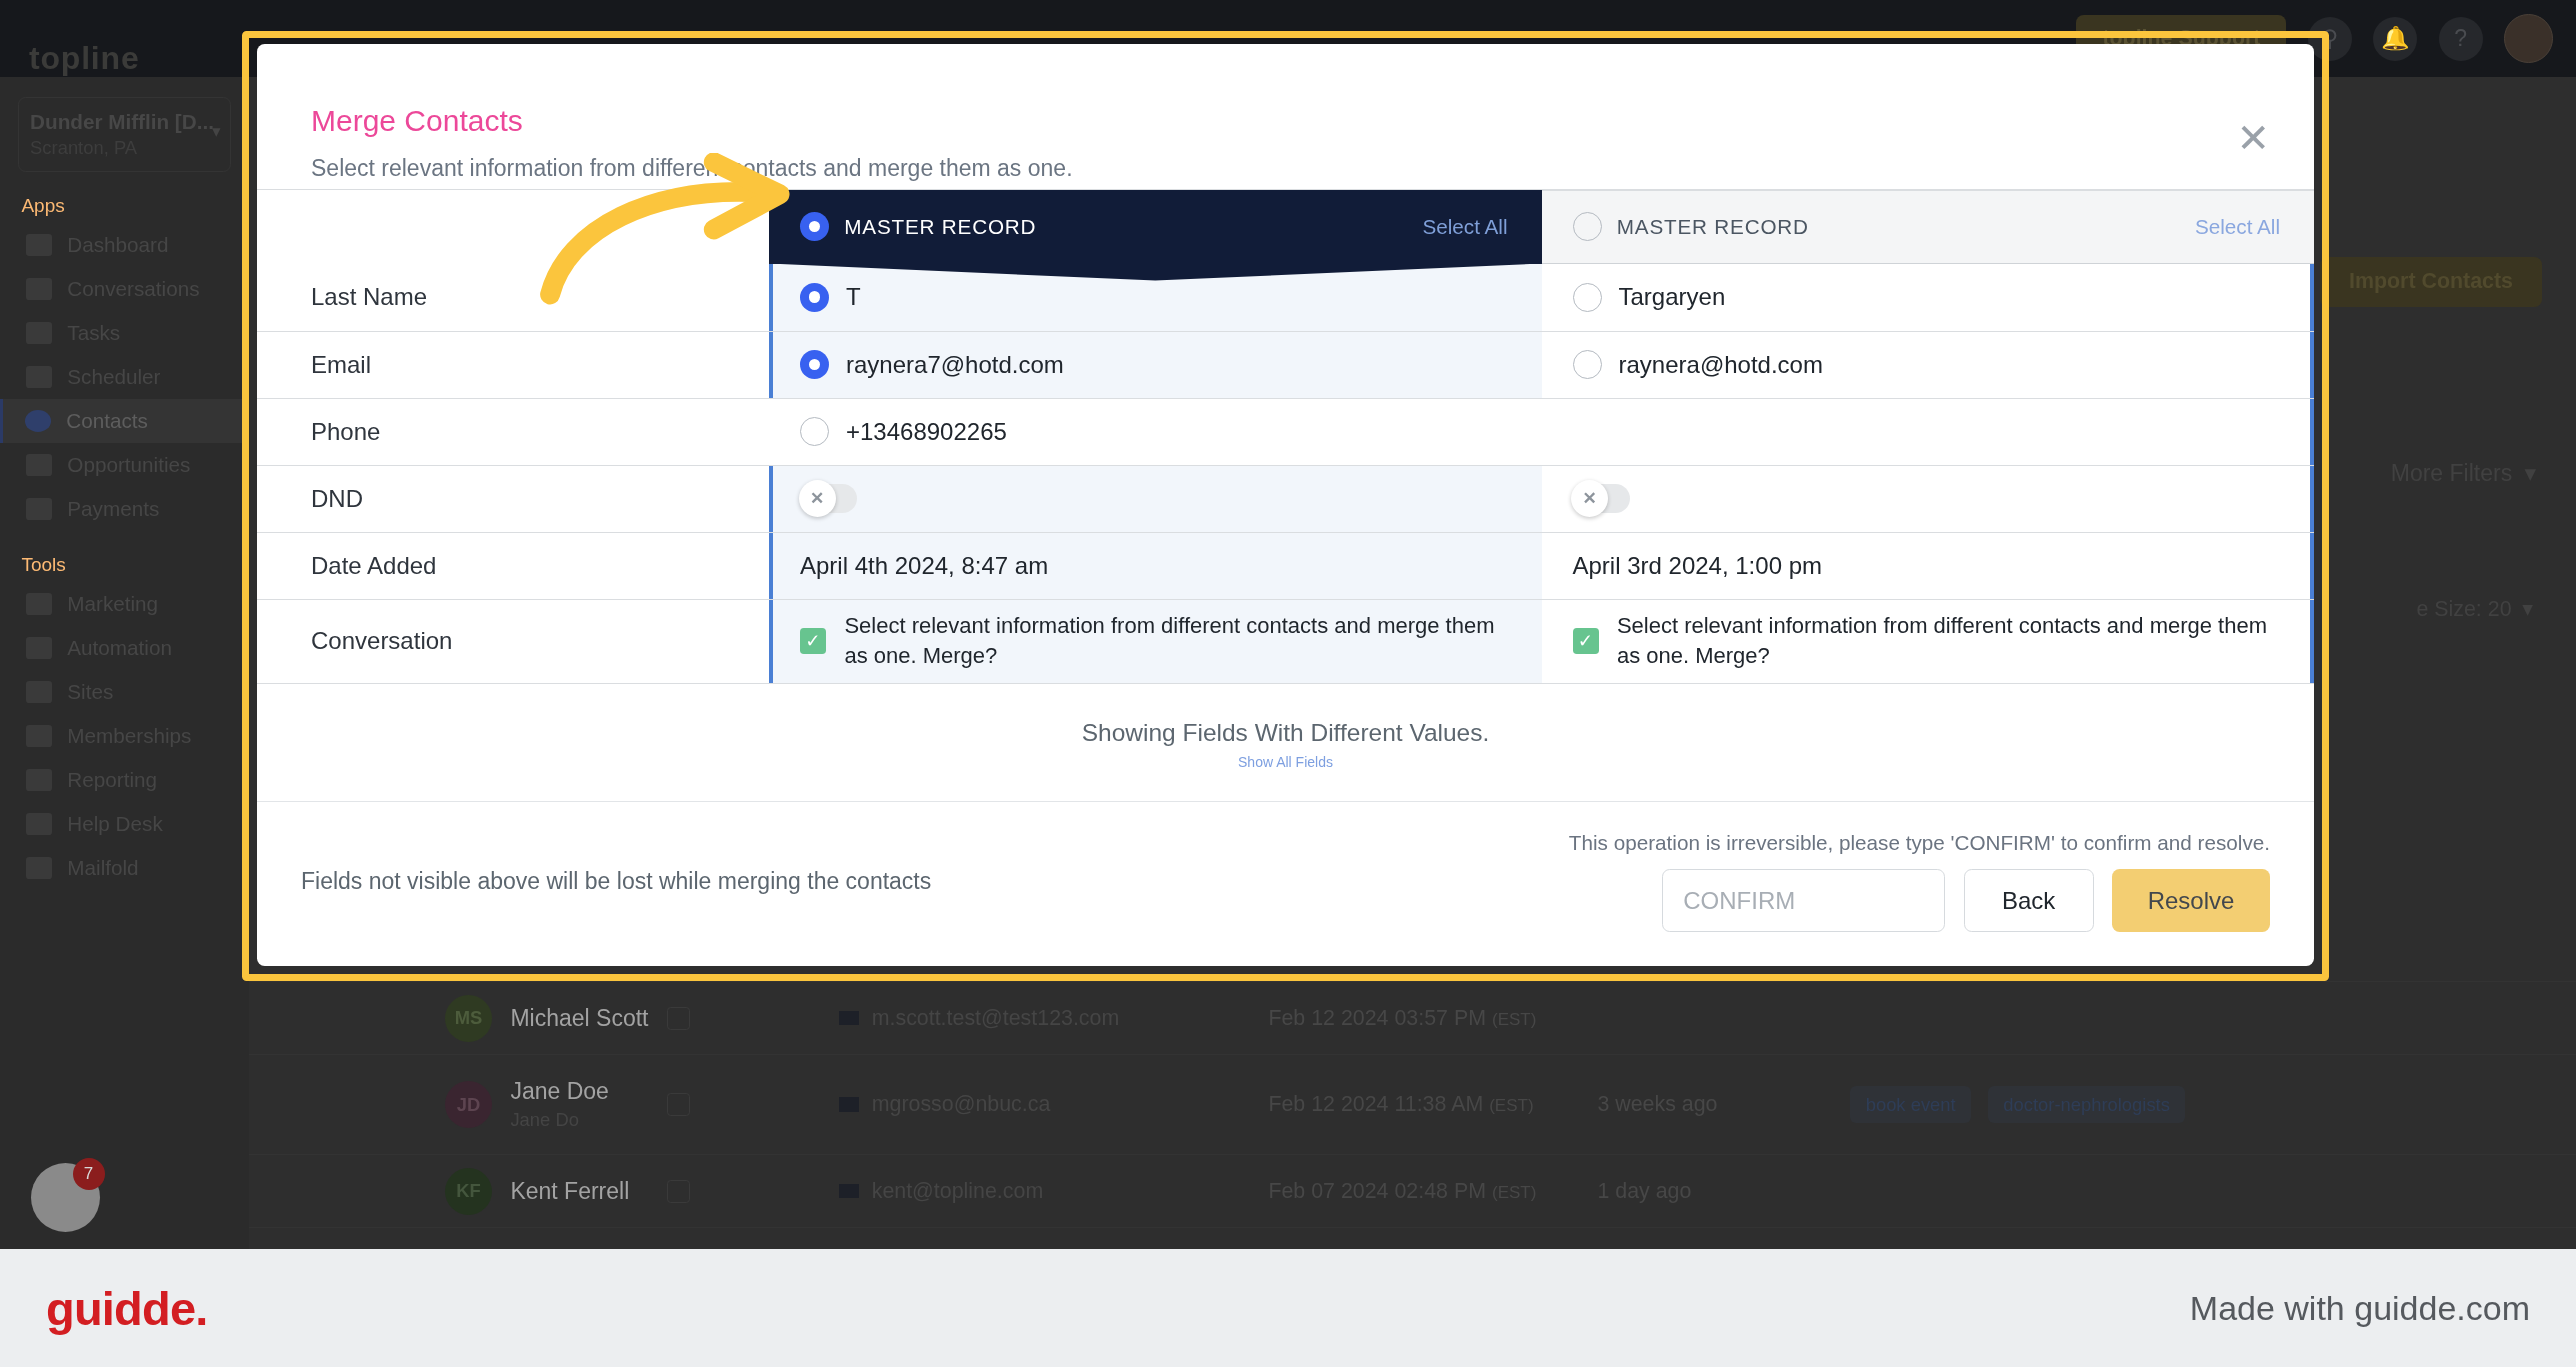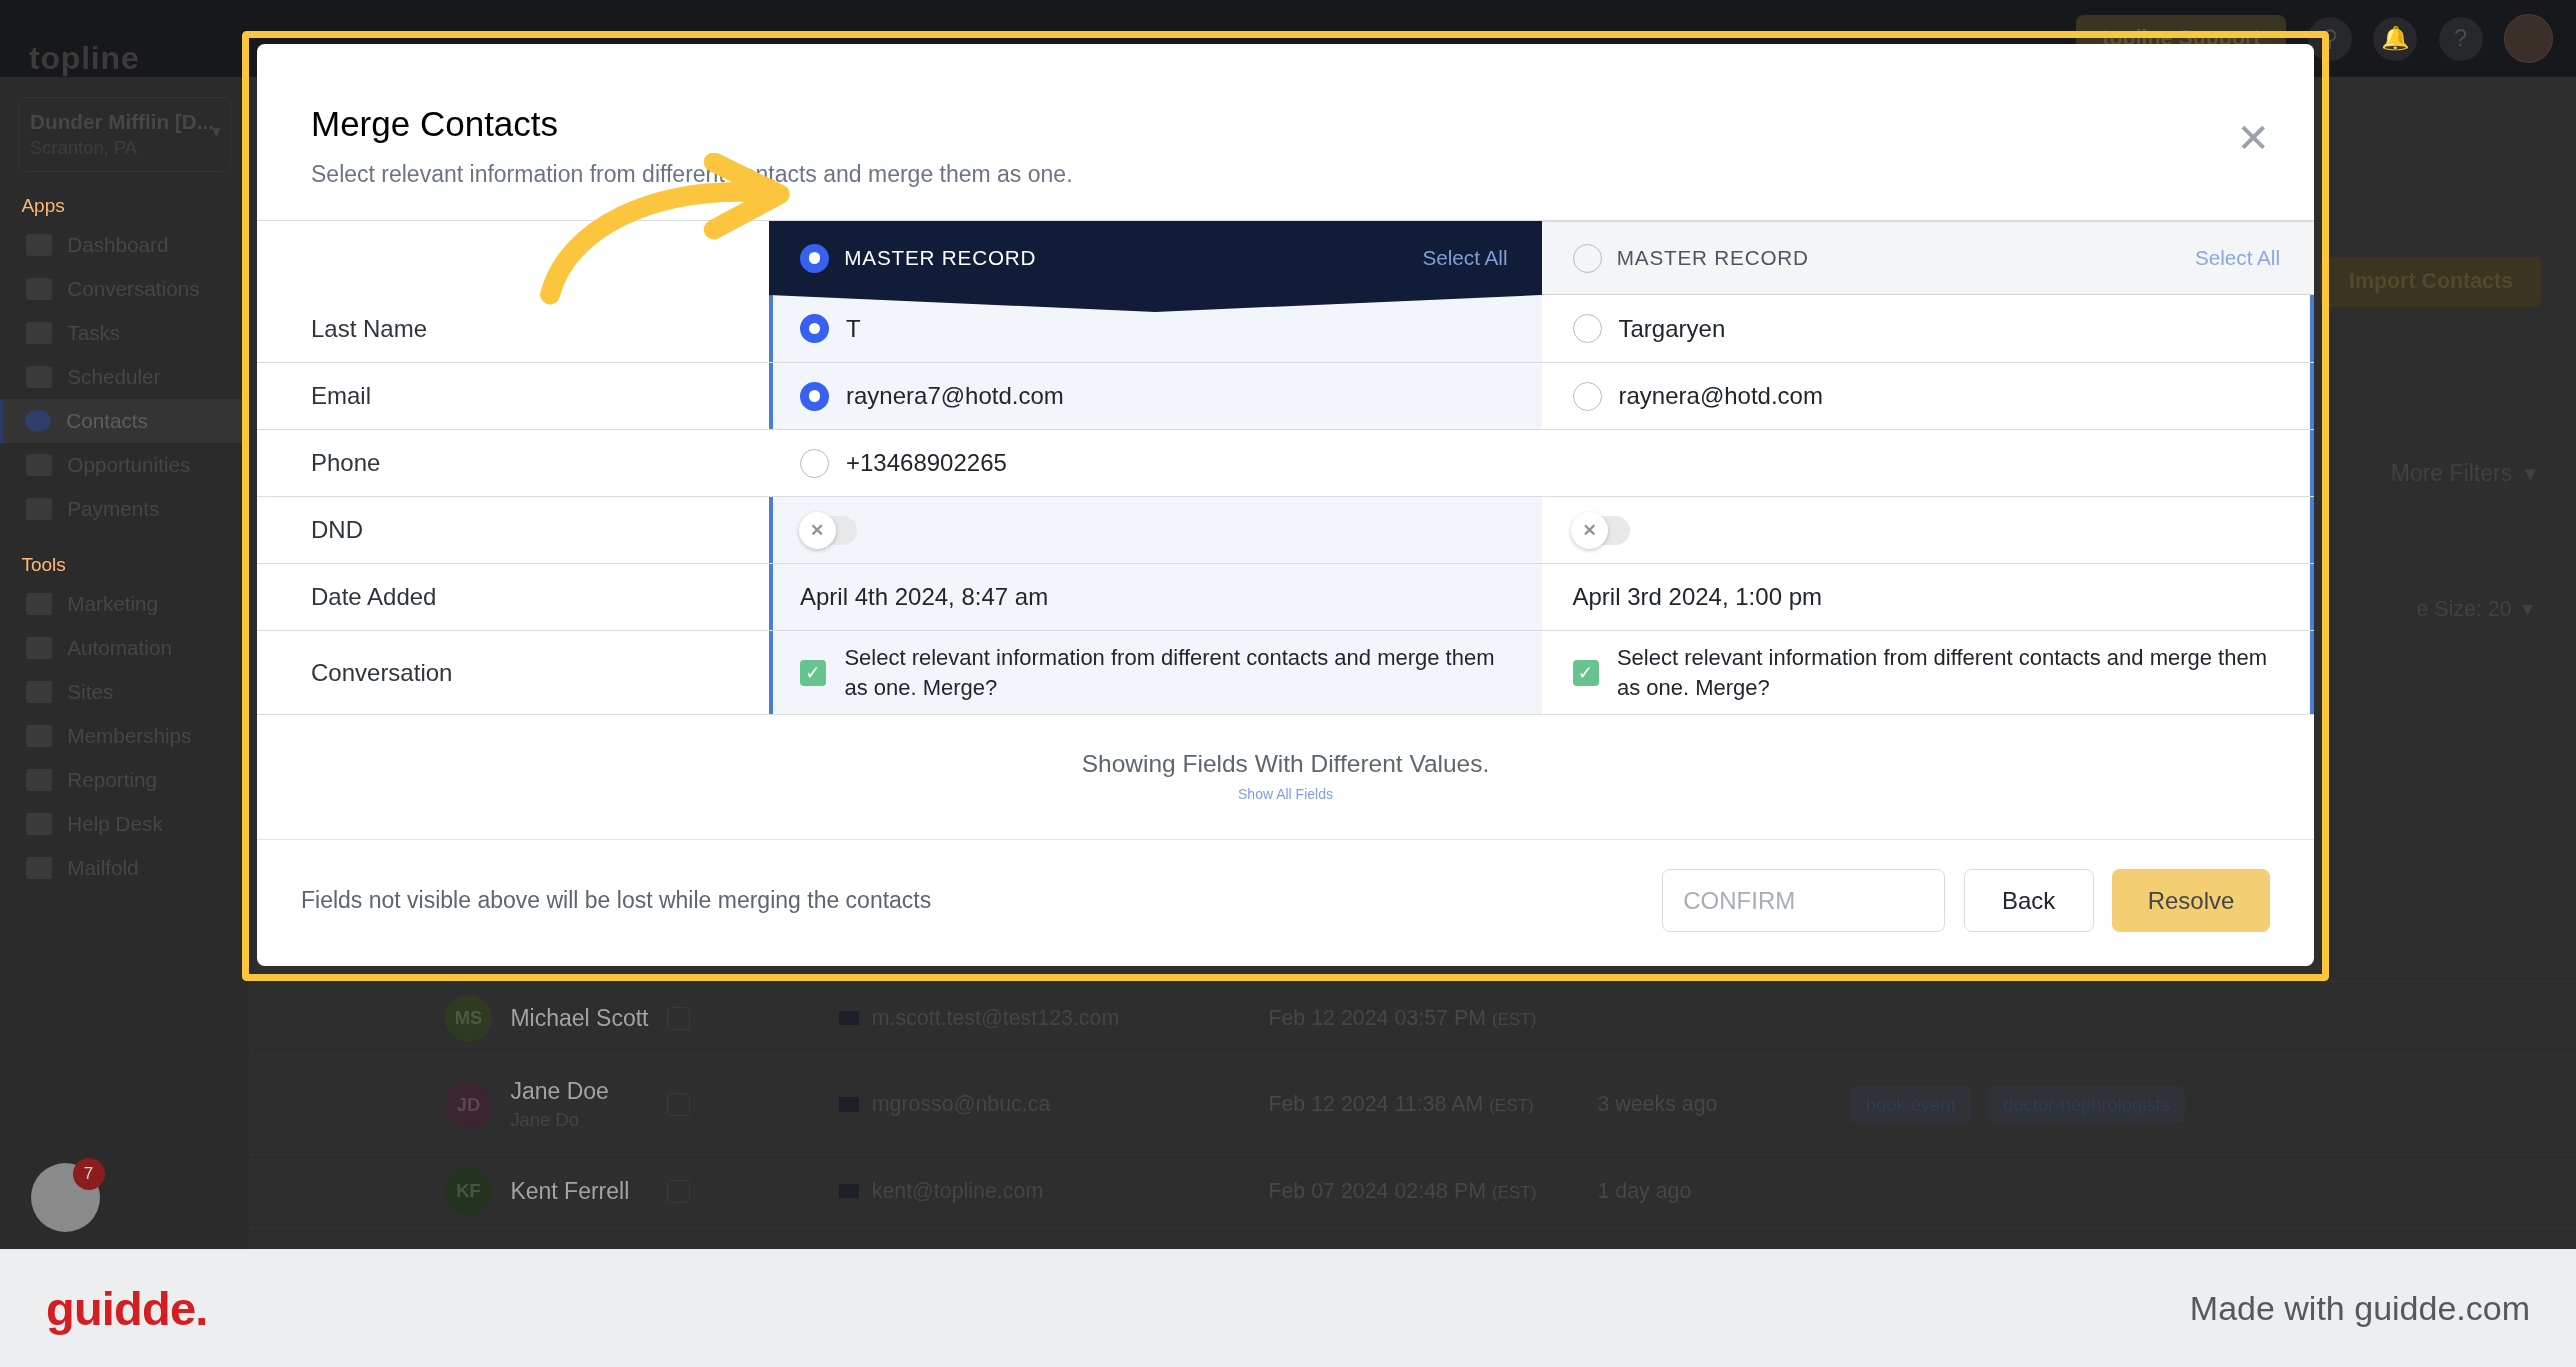--- a/index.html
+++ b/index.html
@@ -128,21 +128,21 @@
   }
 
   
   .modal {
     position: absolute; left: 257px; top: 44px;
     width: 2057px; height: 922px;
     background: #fff; border-radius: 7.7px; z-index: 30;
     display: flex; flex-direction: column; overflow: hidden;
   }
   .modal-head { padding: 60px 54px 0 54px; position: relative; height: 176px; }
-  .modal-title { font-size: 35px; color: #000000; font-weight: 400; }
+  .modal-title { font-size: 30px; color: #ec4899; font-weight: 400; }
   .modal-sub { font-size: 23px; color: #6b7582; margin-top: 17px; }
   .modal-close {
     position: absolute; right: 44px; top: 74px;
     font-size: 40px; color: #9aa1a9; line-height: 1; font-weight: 300;
   }
 
   
   .grid { border-top: 0.8px solid #dadde0; }
   .grow { display: flex; align-items: stretch; }
   .gcell-label {
@@ -524,20 +524,21 @@
     </div>
 
     <div class="show-fields">
       <div class="sf-main">Showing Fields With Different Values.</div>
       <div class="sf-link">Show All Fields</div>
     </div>
 
     <div class="modal-foot">
       <div class="foot-warn">Fields not visible above will be lost while merging the contacts</div>
       <div class="foot-right">
+        <div class="foot-note">This operation is irreversible, please type 'CONFIRM' to confirm and resolve.</div>
         <div class="foot-ctrls">
           <input class="confirm-input" type="text" placeholder="CONFIRM" style="">
           <div class="btn-back">Back</div>
           <div class="btn-resolve">Resolve</div>
         </div>
       </div>
     </div>
   </div>
 
   <div class="hl-frame"></div>

